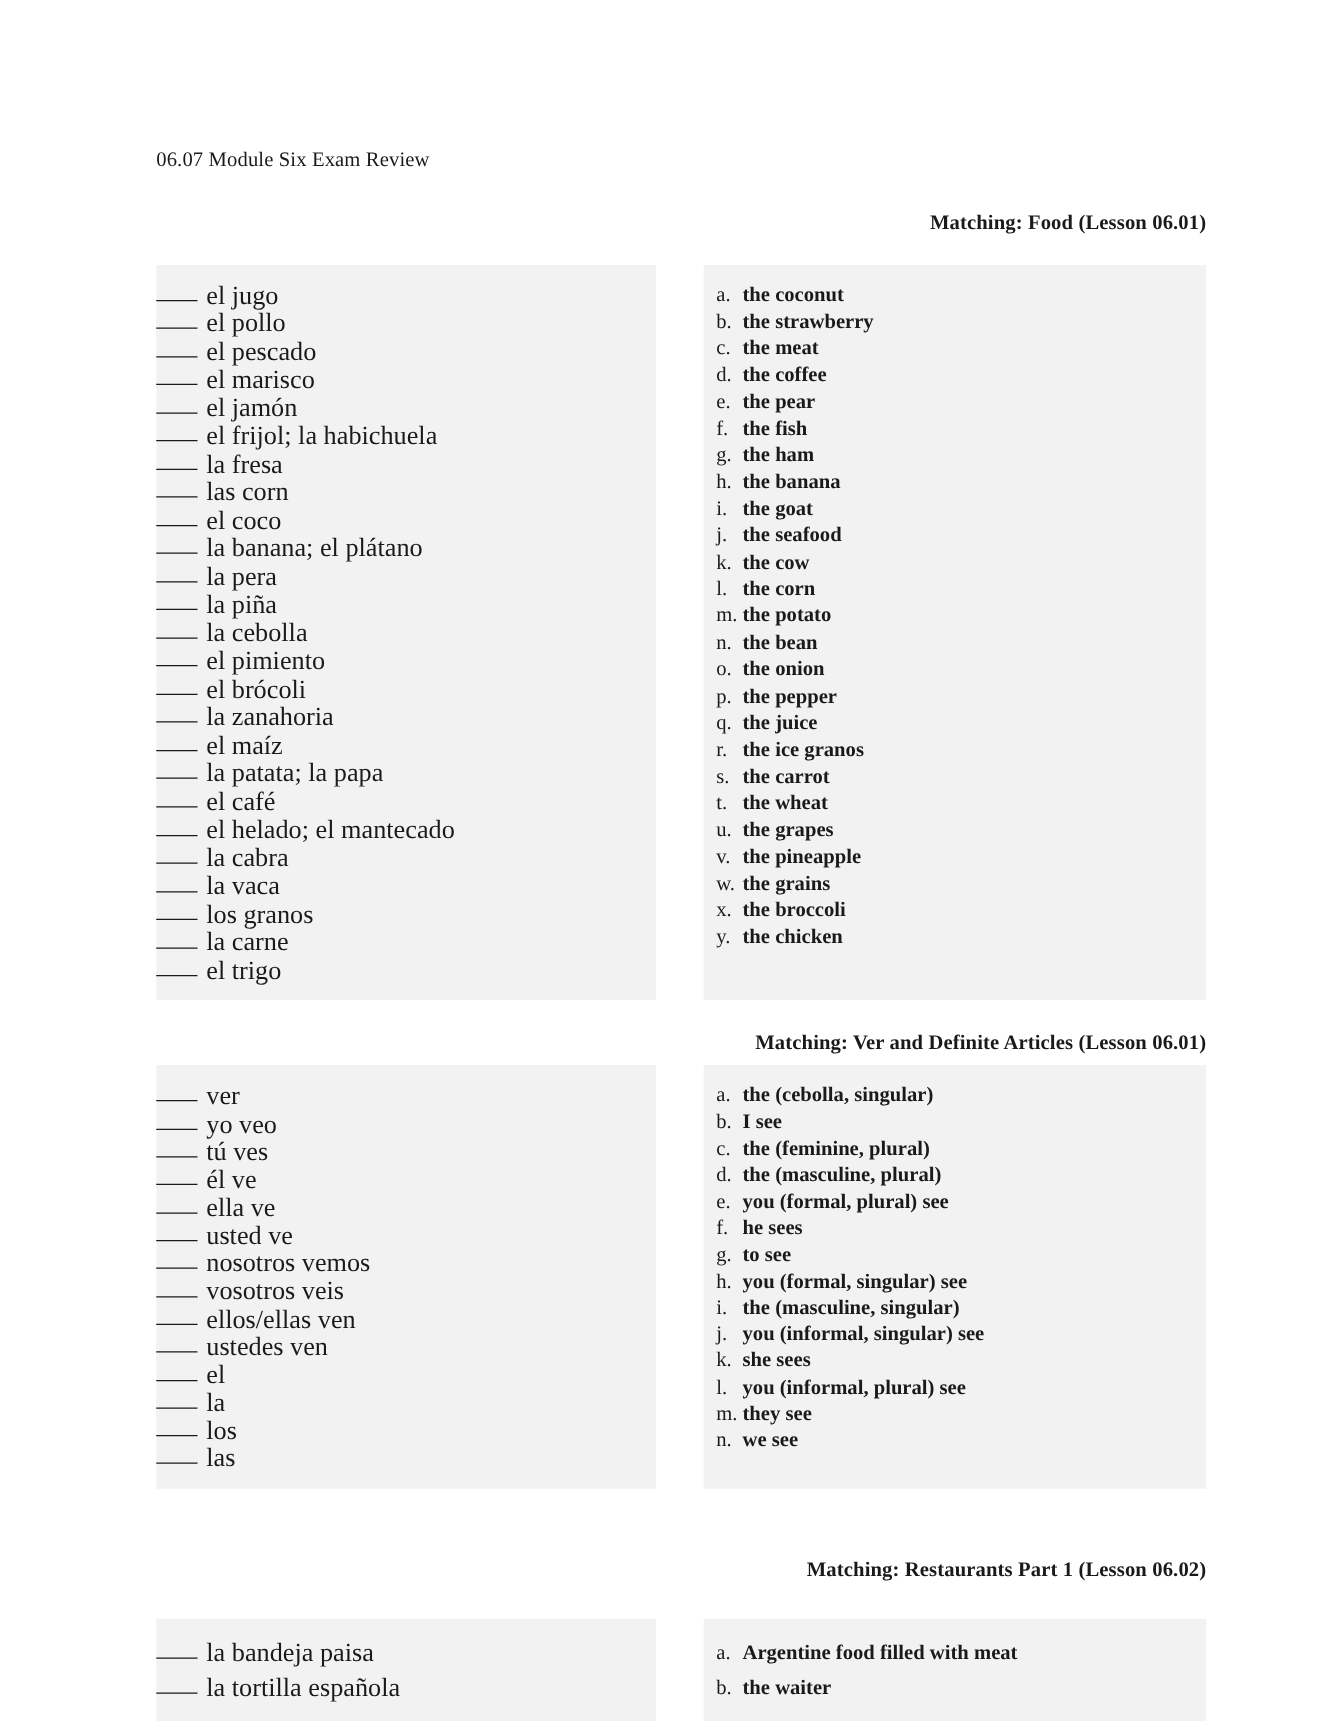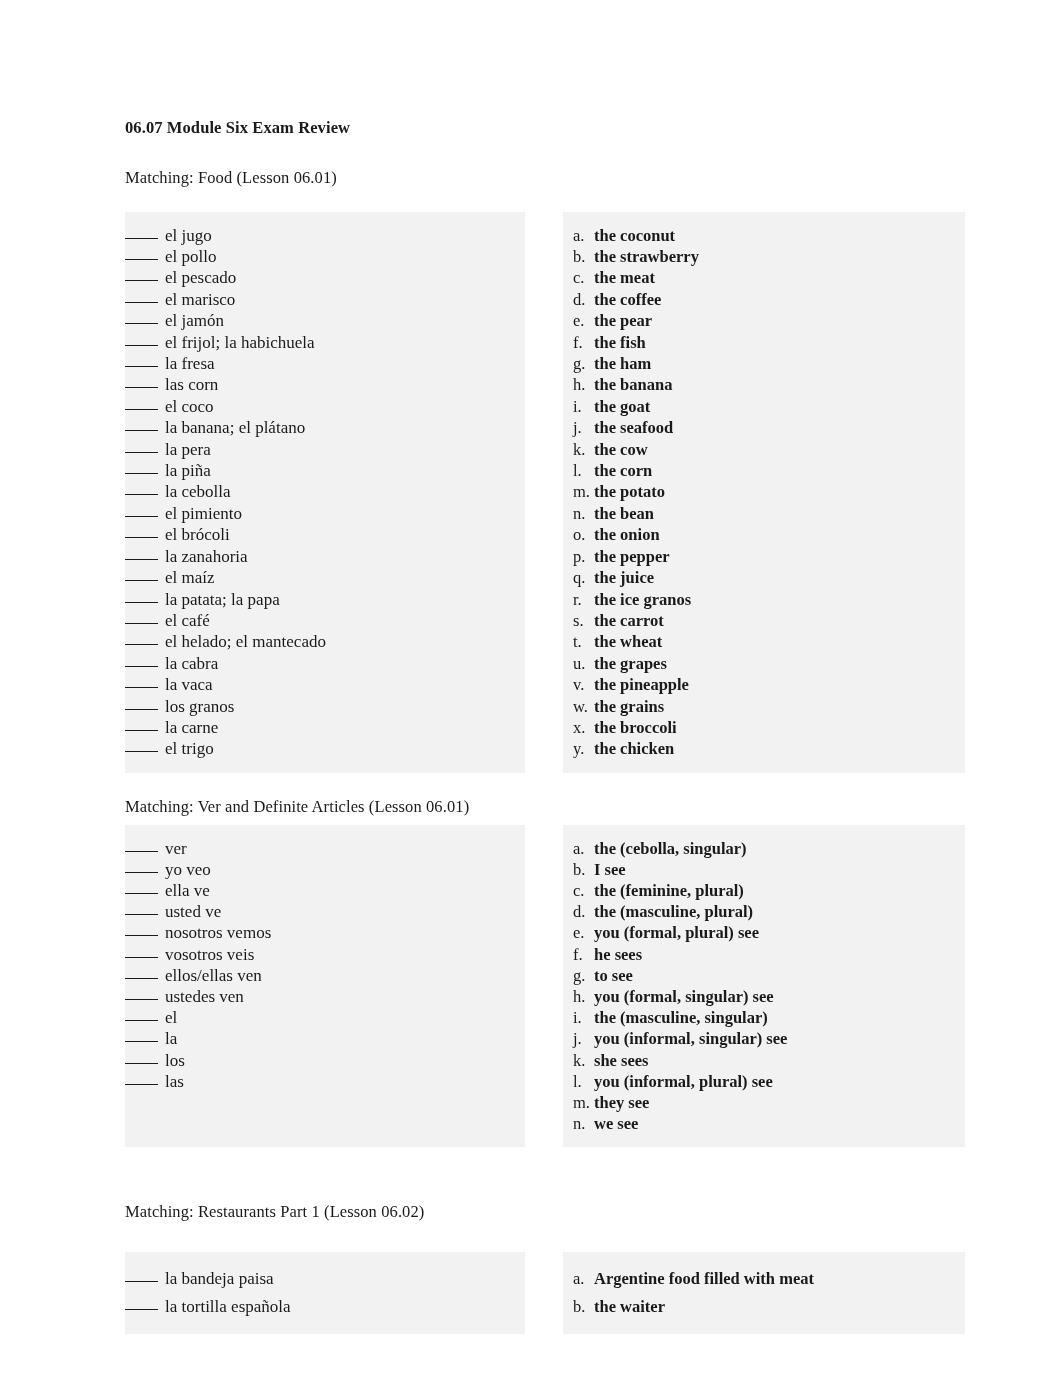--- a/index.html
+++ b/index.html
@@ -25,31 +25,32 @@
   }
   .content {
     position: absolute;
     left: 125px;
     top: 118px;
     width: 840px;
   }
 
   .doc-title {
     font-size: 16.5px;
-    font-weight: bold;
+    font-weight: normal;
     letter-spacing: 0.1px;
     margin: 0 0 30px 0;
     line-height: 1.2;
   }
   .section-heading {
     font-size: 16.5px;
-    font-weight: normal;
+    font-weight: bold;
     letter-spacing: 0.1px;
     margin: 0;
     line-height: 1.2;
+    text-align: right;
   }
 
   
   .match-table {
     position: relative;
     width: 840px;
     margin: 0;
     display: flex;
     align-items: stretch;
     box-sizing: border-box;
@@ -67,21 +68,21 @@
     background: #ffffff;
   }
   .match-table .cell.right {
     width: 402px;
     padding: 13px 8px 13px 0px;
   }
 
   .term-row {
     display: block;
     white-space: nowrap;
-    font-size: 17px;
+    font-size: 21px;
     color: #1a1a1a;
   }
   .blank {
     display: inline-block;
     border-bottom: 1.3px solid #1a1a1a;
     width: 33px;
     margin-right: 7px;
     vertical-align: 2px;
     height: 0.72em;
   }
@@ -263,20 +264,22 @@
 
     <div class="spacer-24"></div>
 
     <h2 class="section-heading">Matching: Ver and Definite Articles (Lesson 06.01)</h2>
     <div class="spacer-8"></div>
 
     <div class="match-table medium">
       <div class="cell left">
         <div class="term-row"><span class="blank"></span><span>ver</span></div>
         <div class="term-row"><span class="blank"></span><span>yo veo</span></div>
+        <div class="term-row"><span class="blank"></span><span>tú ves</span></div>
+        <div class="term-row"><span class="blank"></span><span>él ve</span></div>
         <div class="term-row"><span class="blank"></span><span>ella ve</span></div>
         <div class="term-row"><span class="blank"></span><span>usted ve</span></div>
         <div class="term-row"><span class="blank"></span><span>nosotros vemos</span></div>
         <div class="term-row"><span class="blank"></span><span>vosotros veis</span></div>
         <div class="term-row"><span class="blank"></span><span>ellos/ellas ven</span></div>
         <div class="term-row"><span class="blank"></span><span>ustedes ven</span></div>
         <div class="term-row"><span class="blank"></span><span>el</span></div>
         <div class="term-row"><span class="blank"></span><span>la</span></div>
         <div class="term-row"><span class="blank"></span><span>los</span></div>
         <div class="term-row"><span class="blank"></span><span>las</span></div>

